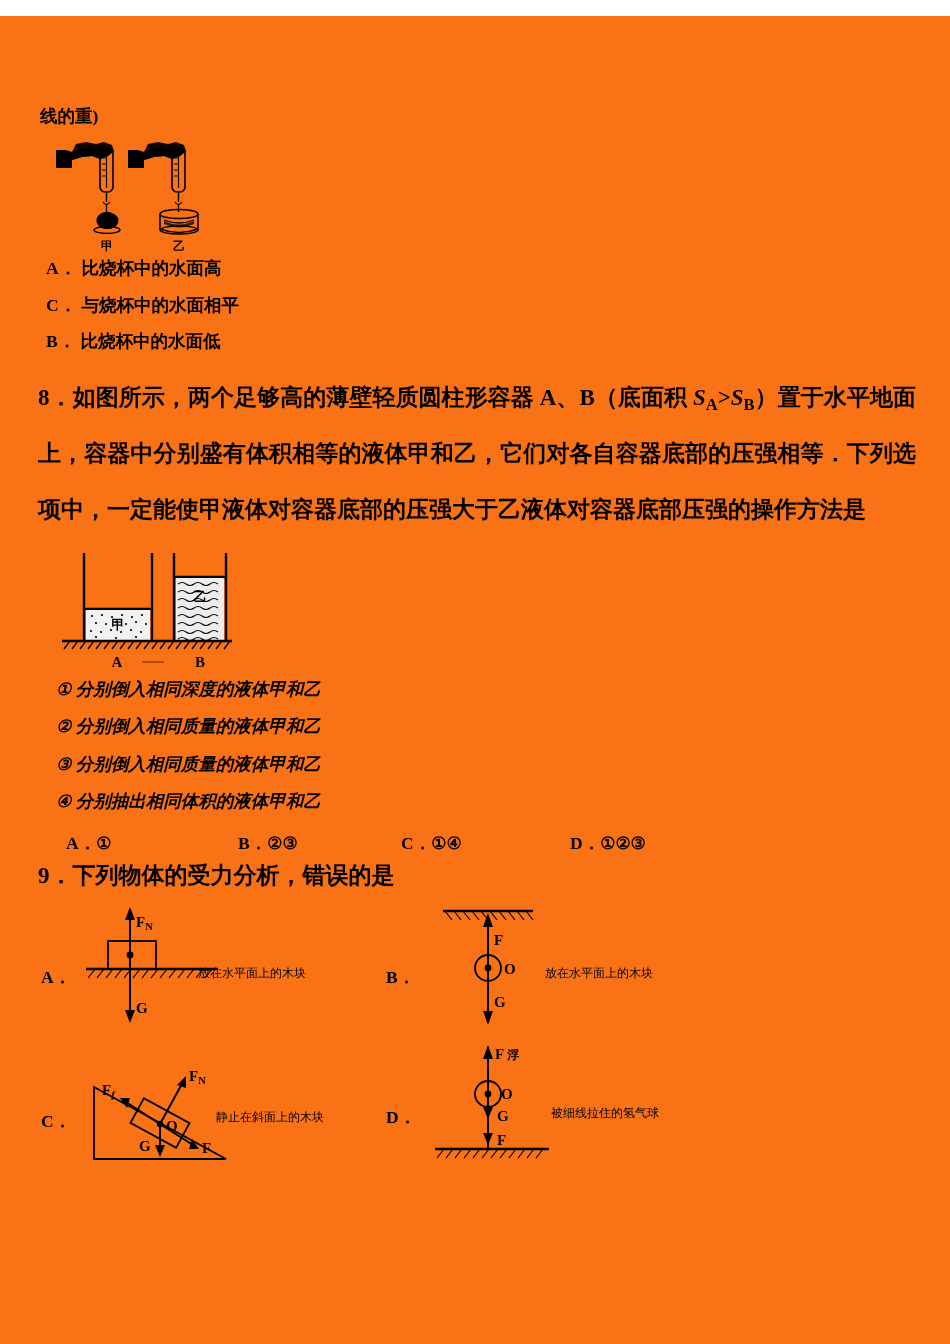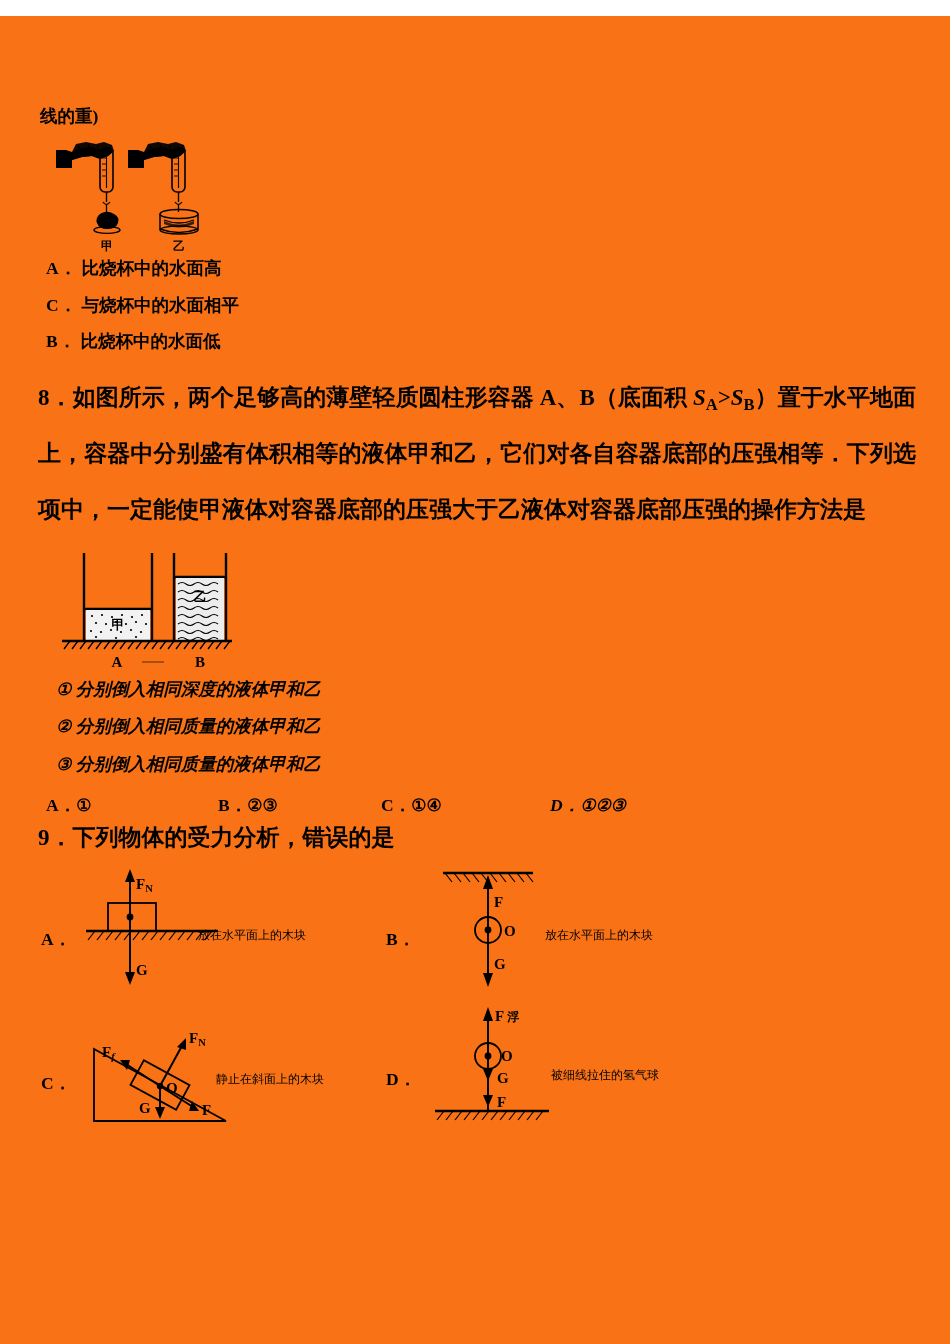--- a/index.html
+++ b/index.html
@@ -70,20 +70,21 @@
     margin: 0 0 6px 2px;
   }
 
   
   .abcd-row {
     position: relative;
     height: 26px;
     font-size: 17.5px;
     font-weight: 700;
     margin-top: 2px;
+    margin-left: 20px;
   }
   .abcd-row > span { position: absolute; top: 0; white-space: nowrap; }
 
   
   .fig { position: relative; }
 
   
   .fig-spring { height: 118px; margin: 6px 0 4px 14px; width: 180px; }
 
   
@@ -263,27 +264,31 @@
         <span>分别倒入相同深度的液体甲和乙</span>
       </div>
       <div class="numopt">
         <span class="circled">②</span>
         <span>分别倒入相同质量的液体甲和乙</span>
       </div>
       <div class="numopt">
         <span class="circled">③</span>
         <span>分别倒入相同质量的液体甲和乙</span>
       </div>
+      <div class="numopt">
+        <span class="circled">④</span>
+        <span>分别抽出相同体积的液体甲和乙</span>
+      </div>
     </div>
 
     <div class="abcd-row">
       <span style="left:8px;"><span>A．</span><span class="circled">①</span></span>
       <span style="left:180px;"><span>B．</span><span class="circled">②③</span></span>
       <span style="left:343px;"><span>C．</span><span class="circled">①④</span></span>
-      <span style="left:512px;font-style:italic;"><span>D．</span><span class="circled">①②③</span></span>
+      <span style="left:512px;"><span>D．</span><span class="circled">①②③</span></span>
     </div>
 
     <div class="stem" style="margin-top:3px;">
       <span>9．</span><span>下列物体的受力分析，错误的是</span>
     </div>
 
     <div class="q9grid" style="height:310px; margin-top:6px;">
 
       <div class="q9cell" style="left:0px; top:8px;">
         <div style="position:relative; width:360px; height:120px;">

